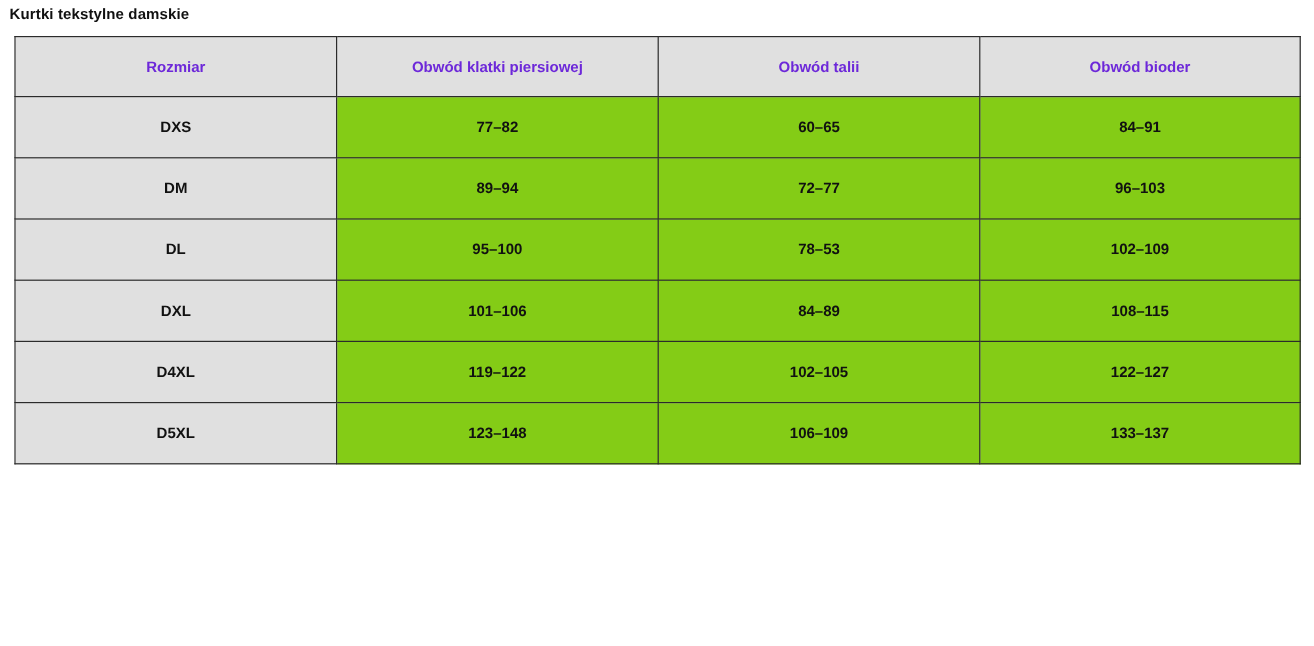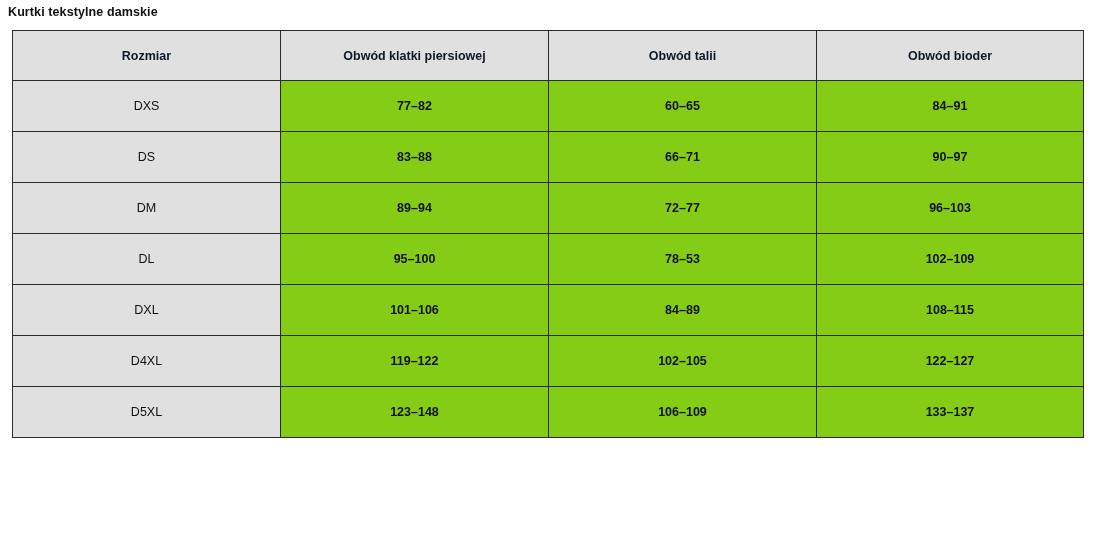--- a/index.html
+++ b/index.html
@@ -43,31 +43,31 @@
     text-align: center;
     vertical-align: middle;
     font-size: 12.5px;
     height: 51px;
     padding: 0 4px;
     box-sizing: border-box;
   }
   table.size-table thead th {
     background: #e0e0e0;
     font-weight: bold;
-    color: #0f172a;
+    color: #6d28d9;
     height: 50px;
   }
   table.size-table tbody td {
     background: #84cc16;
     font-weight: bold;
     color: #111111;
   }
   table.size-table tbody td.size-col {
     background: #e0e0e0;
-    font-weight: normal;
+    font-weight: bold;
   }
   col.c1 { width: 268px; }
   col.c2 { width: 268px; }
   col.c3 { width: 268px; }
   col.c4 { width: 267px; }
 </style>
 </head>
 <body>
 
 <div class="page">
@@ -89,26 +89,20 @@
           <th>Obwód talii</th>
           <th>Obwód bioder</th>
         </tr>
       </thead>
       <tbody>
         <tr>
           <td class="size-col">DXS</td>
           <td>77–82</td>
           <td>60–65</td>
           <td>84–91</td>
-        </tr>
-        <tr>
-          <td class="size-col">DS</td>
-          <td>83–88</td>
-          <td>66–71</td>
-          <td>90–97</td>
         </tr>
         <tr>
           <td class="size-col">DM</td>
           <td>89–94</td>
           <td>72–77</td>
           <td>96–103</td>
         </tr>
         <tr>
           <td class="size-col">DL</td>
           <td>95–100</td>

